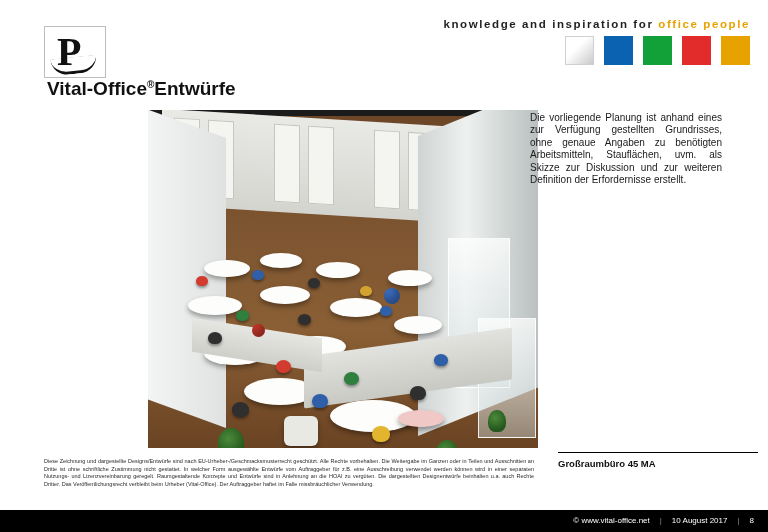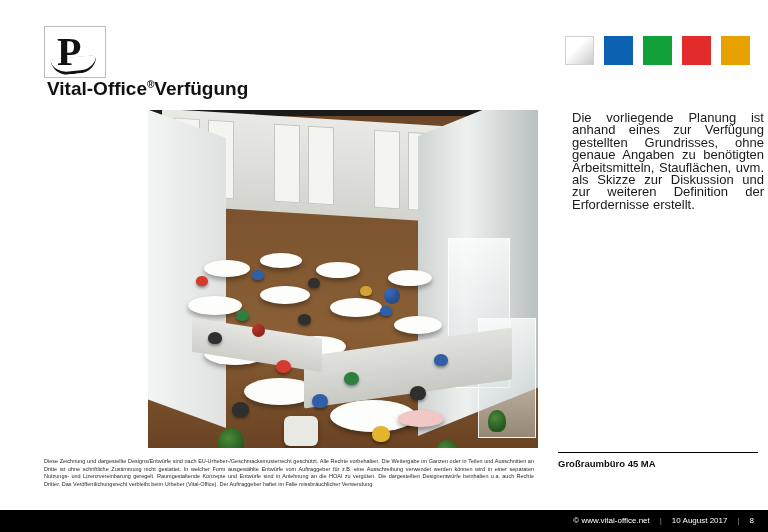--- a/index.html
+++ b/index.html
@@ -192,24 +192,24 @@
   }
   .ball {
     position: absolute;
     border-radius: 50%;
     box-shadow: inset -4px -5px 8px rgba(0,0,0,.35);
   }
 
   
   .side-text {
     position: absolute;
-    left: 572px;
+    left: 530px;
     top: 112px;
     width: 192px;
-    font-size: 13px;
+    font-size: 10px;
     line-height: 12.4px;
     color: #1a1a1a;
     text-align: justify;
   }
   .side-text p { margin: 0 0 13px 0; }
 
   
   .legal {
     position: absolute;
     left: 44px;
@@ -252,36 +252,39 @@
     gap: 10px;
     align-items: center;
   }
   .footer-inner .sep { color: #8a8a8a; }
 </style>
 </head>
 <body>
 
 <div class="page">
 
+  <div class="tagline">
+    <span>knowledge and inspiration for </span><span class="accent">office people</span>
+  </div>
 
   <div class="swatches">
     <div class="swatch white"></div>
     <div class="swatch" style="background:#0b62b0"></div>
     <div class="swatch" style="background:#12a038"></div>
     <div class="swatch" style="background:#e22b2b"></div>
     <div class="swatch" style="background:#e8a200"></div>
   </div>
 
   <div class="logo">
     <div class="logo-mark">
       <div class="p">P</div>
       <div class="swoosh"></div>
     </div>
     <div class="logo-text">
-      <span>Vital-Office</span><span class="reg">®</span><span>Verfügung</span>
+      <span>Vital-Office</span><span class="reg">®</span><span>Entwürfe</span>
     </div>
   </div>
 
   <div class="render">
     <div class="r-floor"></div>
 
     <div class="r-backwall">
       <div class="panel" style="left:12px"></div>
       <div class="panel" style="left:46px"></div>
       <div class="panel" style="left:112px"></div>

